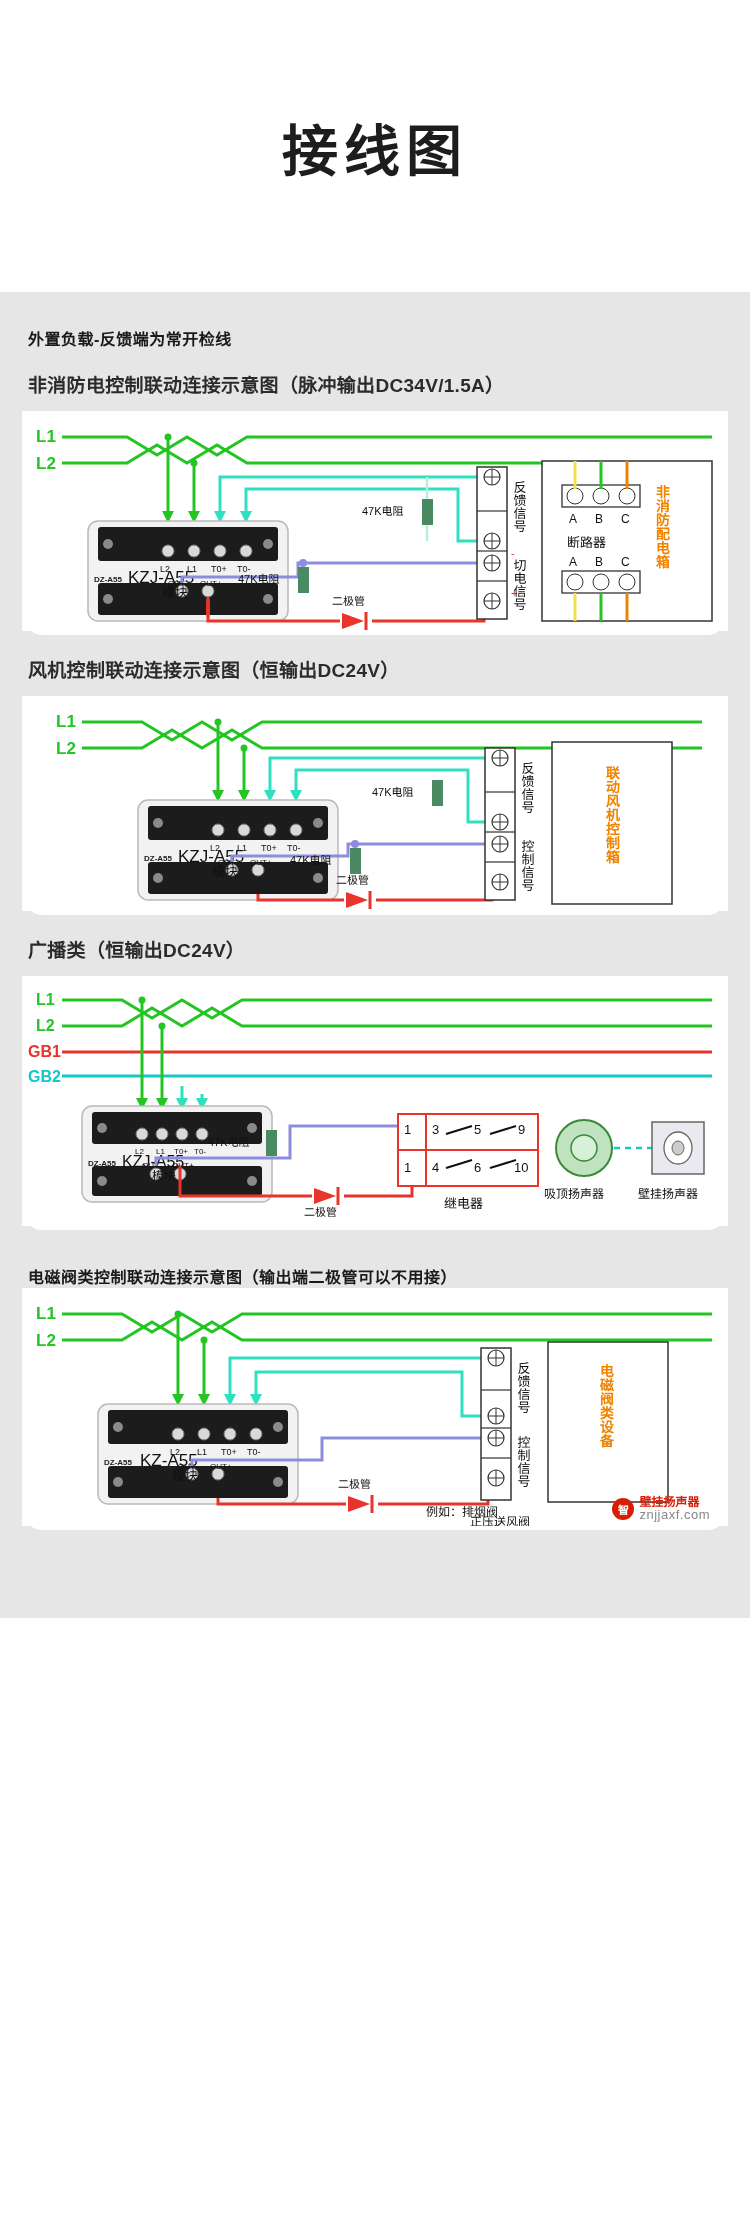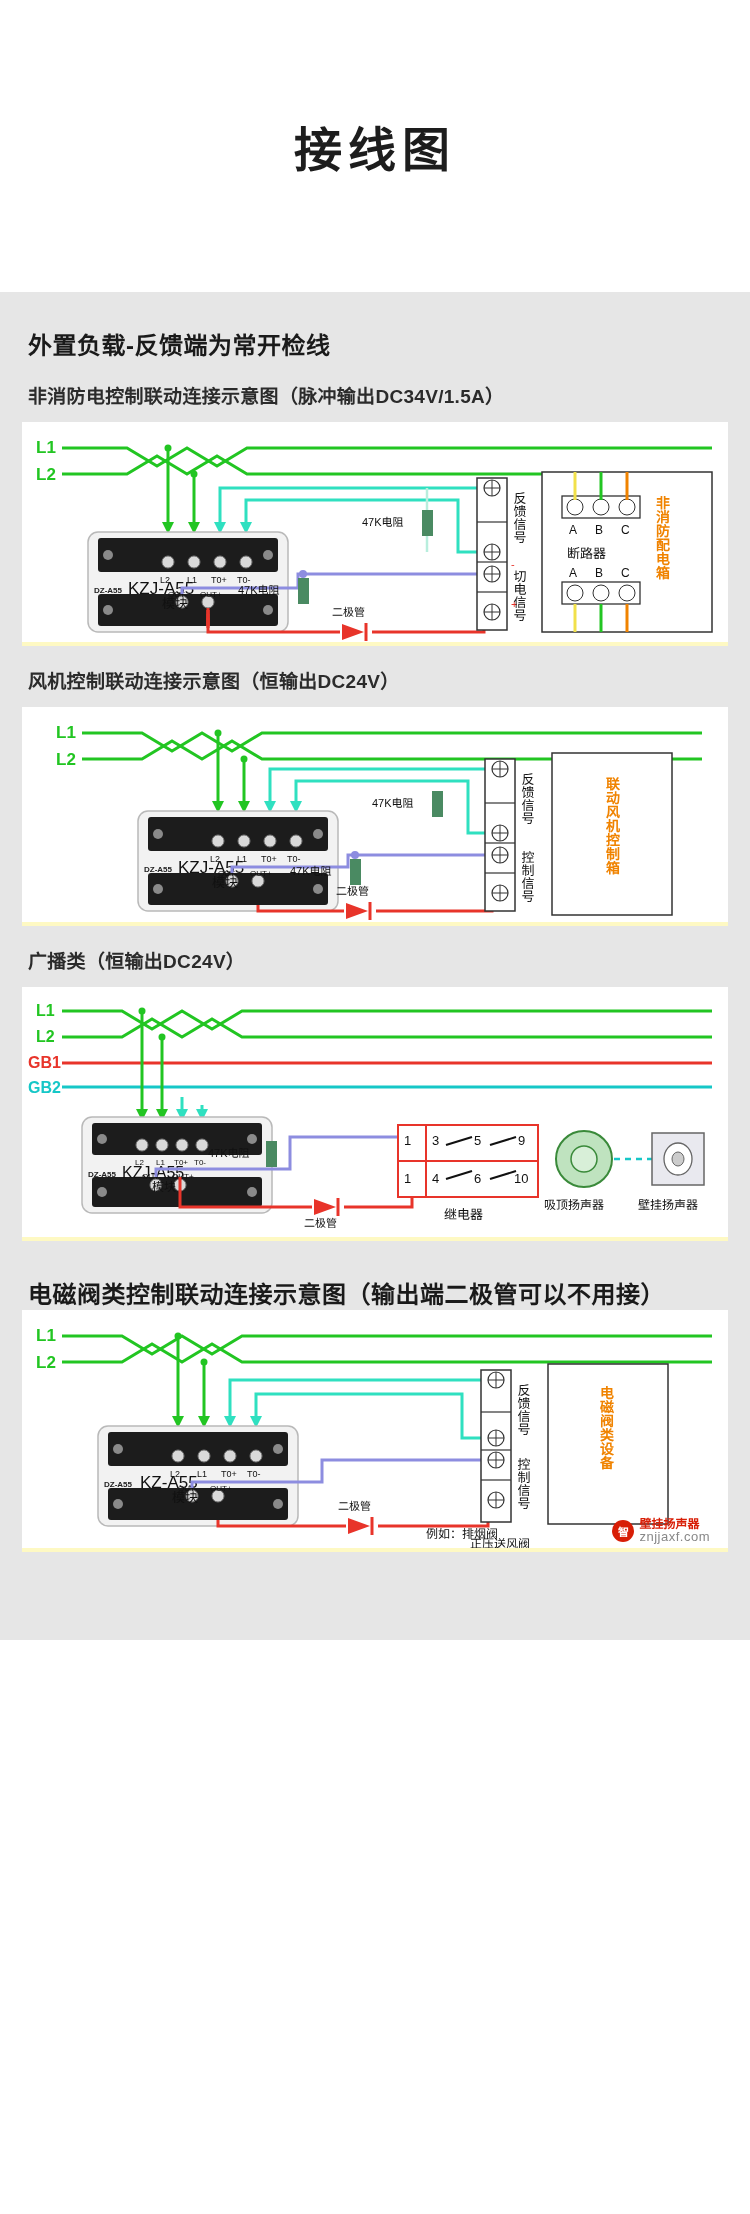--- a/index.html
+++ b/index.html
@@ -14,50 +14,51 @@
   
   .header{
     background:#ffffff;
     height:292px;
     display:flex;
     align-items:center;
     justify-content:center;
   }
   .header h1{
     margin:0;
-    font-size:48px;
+    font-size:56px;
     font-weight:bold;
     letter-spacing:6px;
     color:#1d1d1d;
     font-family:"DejaVu Sans","Liberation Sans",sans-serif;
   }
 
   
   .content{
     background:#e6e6e6;
     padding:0 0 40px 0;
   }
   .sec-title{
-    font-size:24px;
+    font-size:16px;
     font-weight:bold;
     color:#1a1a1a;
     padding:34px 0 0 28px;
     letter-spacing:.5px;
   }
   .sub-title{
     font-size:19px;
     font-weight:bold;
     color:#2b2b2b;
     padding:20px 0 14px 28px;
     letter-spacing:.3px;
   }
   .diagram{
-    background:#fef9c3;
+    background:#ffffff;
     margin:0 22px 0 22px;
     position:relative;
+    border-radius:21px;
   }
 
   
   svg text{font-family:"Liberation Sans","DejaVu Sans",sans-serif;}
   .vlabel{font-size:13px;fill:#111;font-weight:bold;}
 
   
   .watermark{
     position:absolute;
     right:18px;

